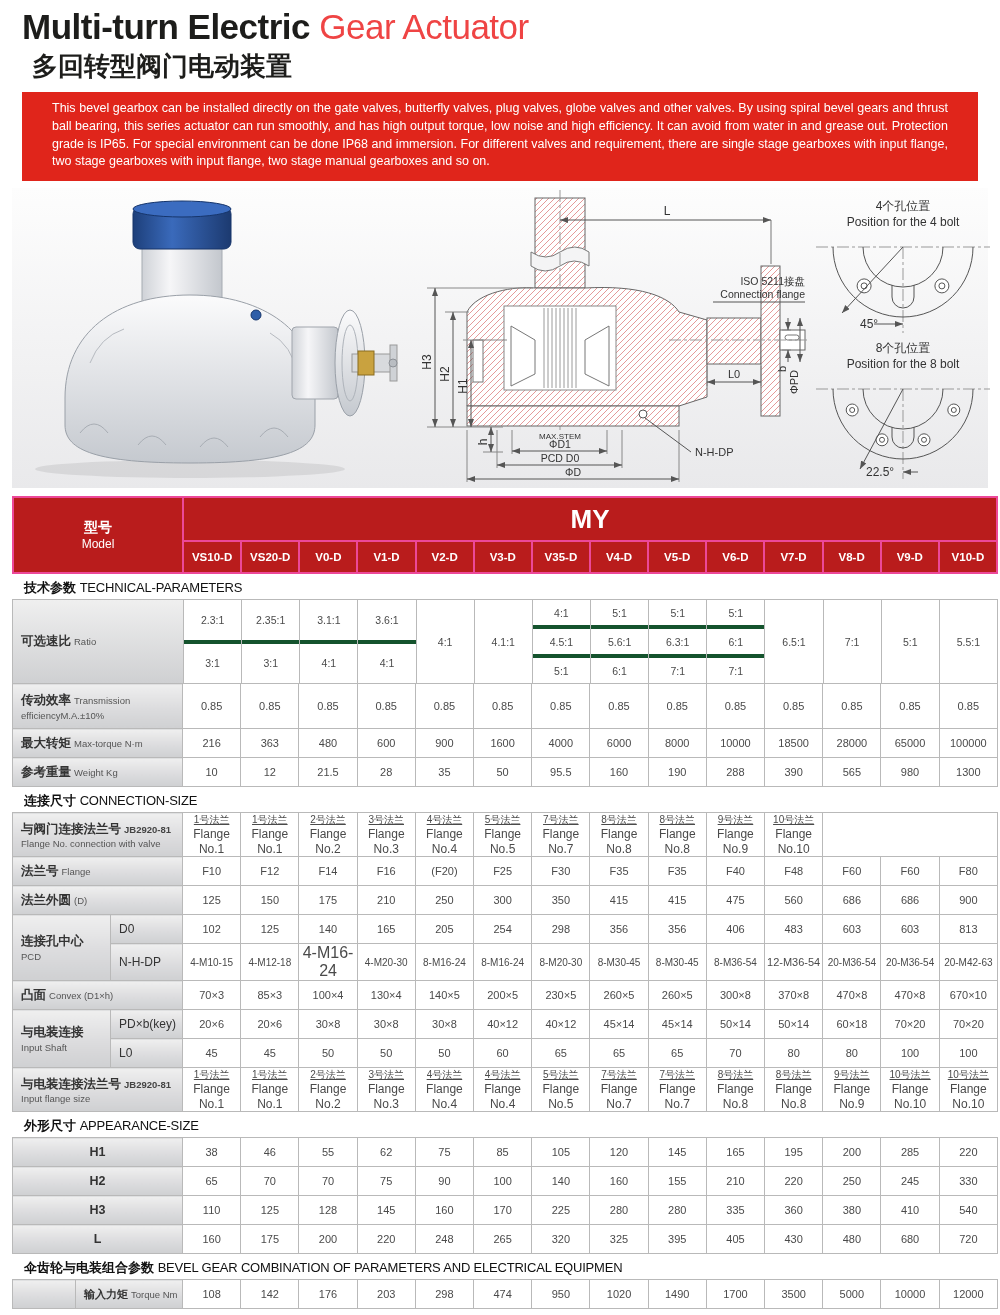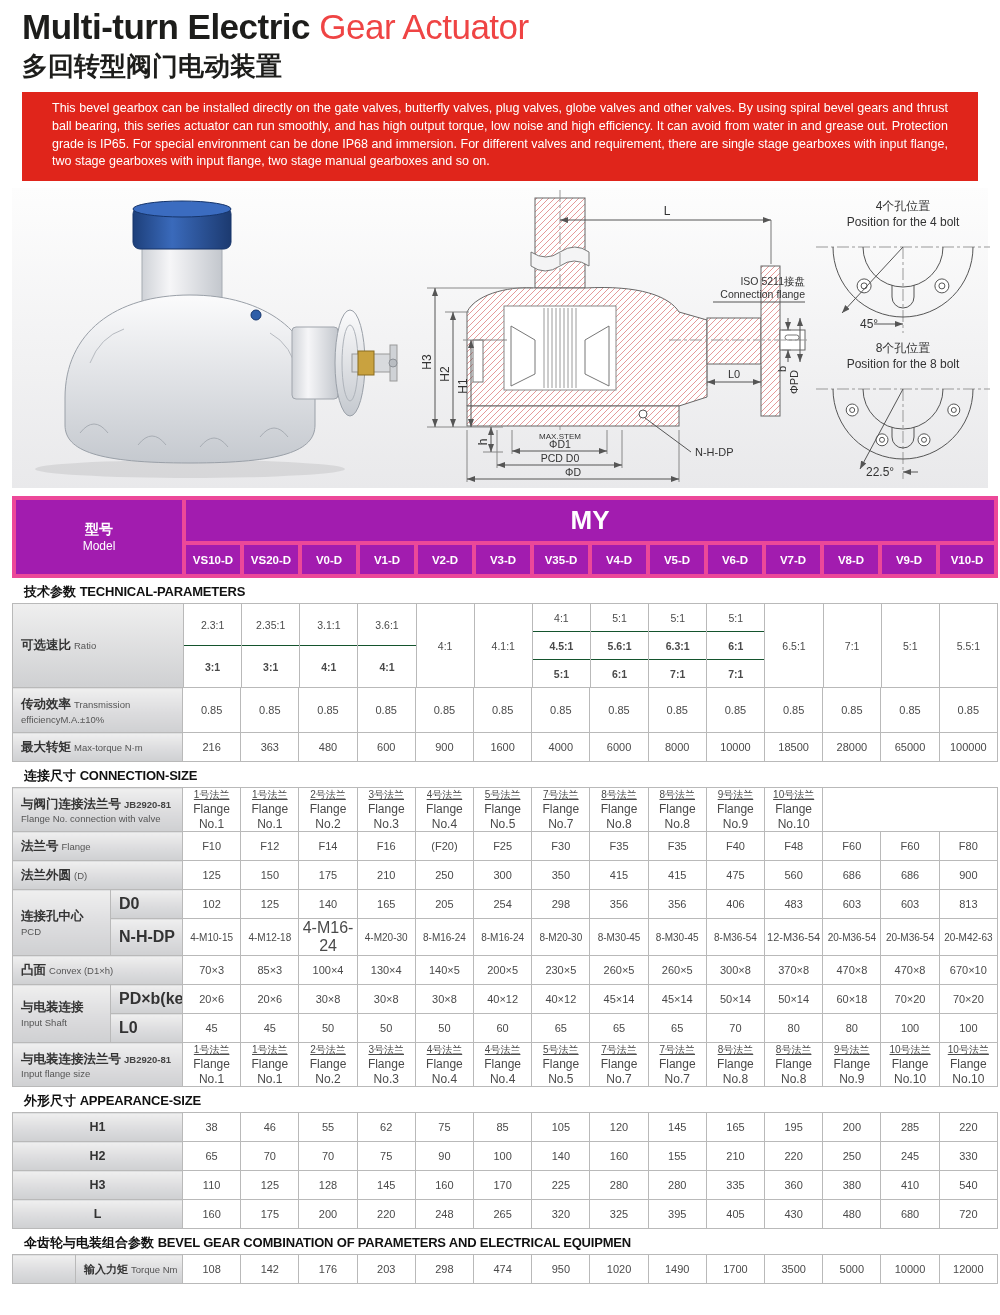--- a/index.html
+++ b/index.html
@@ -2,70 +2,70 @@
 <html><head>
 <meta charset="utf-8">
 <style>
   html,body{margin:0;padding:0;background:#fff;}
   .page{position:relative;width:1000px;height:1315px;background:#fff;overflow:hidden;
         font-family:"Liberation Sans","DejaVu Sans",sans-serif;}
   
   .title{margin:6px 0 0 22px;font-size:35px;line-height:42px;letter-spacing:-0.5px;}
   .title .tb{font-weight:bold;color:#1d1d1b;}
   .title .tl{font-weight:normal;color:#ef4444;}
-  .subtitle{margin:1px 0 0 22px;font-size:26px;font-weight:bold;color:#1d1d1b;}
+  .subtitle{margin:1px 0 0 32px;font-size:26px;font-weight:bold;color:#1d1d1b;}
   .banner{margin:8px 22px 0;background:#e0251b;color:#fff;padding:8px 30px 10px;
           font-size:12.5px;line-height:1.42;text-align:justify;}
   
   .figure{position:relative;margin:7px 12px 0;height:300px;
           background:linear-gradient(180deg,#fdfdfd 0%,#f2f2f3 55%,#e9e9eb 100%);}
   .figure svg{position:absolute;}
   .boltbox{position:absolute;left:792px;width:198px;text-align:center;color:#333;}
   .boltbox .bzh{font-size:12px;}
   .boltbox .ben{font-size:12px;}
   
   .tablewrap{margin:8px 12px 0;}
   .sect{margin:5px 12px 2px;font-size:13px;color:#111;}
   .sect .zh{font-weight:bold;}
-  .sect .en{font-weight:bold;letter-spacing:-0.2px;text-align:center;}
+  .sect .en{font-weight:normal;letter-spacing:-0.2px;text-align:center;}
   table{border-collapse:collapse;table-layout:fixed;width:986px;}
   td{border:1px solid #b9b9b9;text-align:center;vertical-align:middle;font-size:11px;
      color:#4a4a4a;padding:0 1px;height:24px;overflow:hidden;background:#fff;}
   
-  .hdr td{background:#a21caf;color:#fff;border:4px solid #ec4899;margin-top:9px;}
+  .hdr td{background:#b91c1c;color:#fff;border:2px solid #ec4899;margin-top:9px;}
   .td-series{font-size:26px;font-weight:bold;height:40px;}
   .td-model{height:74px;}
   .td-model .zh{display:block;font-size:14px;font-weight:bold;}
   .td-model .en{display:block;font-size:12px;}
   .mtd{font-weight:bold;font-size:11.5px;height:28px;}
   
   .lab{background:linear-gradient(180deg,#efefef 0%,#dcdcde 55%,#cfd0d2 100%);
        text-align:left;padding:2px 3px 2px 8px;}
   .lab .zh{font-size:12.5px;font-weight:bold;color:#333;}
   .lab .en{font-size:9.5px;color:#555;}
   .lab .code{font-size:9.5px;font-weight:bold;color:#444;}
   .lab .blk{display:block;}
   .lab.center{text-align:center;padding:2px;}
   .lab .big{font-size:12.5px;font-weight:bold;color:#333;}
-  .sub{font-size:16px;font-weight:bold;color:#333;}
+  .sub{font-size:12px;font-weight:normal;color:#333;}
   .two .zh2{display:block;font-size:10px;color:#4a4a4a;line-height:1.4;text-decoration:underline;}
   .two .en2{display:block;font-size:12px;color:#4a4a4a;line-height:1.2;}
   .r2 td{height:39px;}
   .rtall td{height:40px;}
   
   .ratio-strip{display:flex;width:986px;height:84px;box-sizing:border-box;
                border:1px solid #b9b9b9;border-bottom:none;background:#fff;}
   .rs-label{width:170px;flex:none;box-sizing:border-box;display:flex;align-items:center;
             padding-left:8px;background:linear-gradient(180deg,#efefef,#cfd0d2);}
   .rs-label .zh{font-size:12.5px;font-weight:bold;color:#333;}
   .rs-label .en{font-size:9.5px;color:#555;margin-left:3px;}
   .rs-col{flex:1;display:flex;flex-direction:column;border-left:1px solid #b9b9b9;}
   .rs-cell{flex:1;display:flex;align-items:center;justify-content:center;
            font-size:10.5px;color:#4a4a4a;}
-  .rs-cell.bt{border-top:1px solid #14532d;font-weight:bold;}
+  .rs-cell.bt{border-top:4px solid #14532d;}
 </style>
 </head>
 <body>
 
 <div class="page">
 
   <div class="title"><span class="tb">Multi-turn Electric</span><span class="tl"> Gear Actuator</span></div>
   <div class="subtitle">多回转型阀门电动装置</div>
   <div class="banner">
     <span>This bevel gearbox can be installed directly on the gate valves, butterfly valves, plug valves, globe valves and other valves. By using spiral bevel gears and thrust ball bearing, this series actuator can run smoothly, and has high output torque, low noise and high efficiency. It can avoid from water in and grease out. Protection grade is IP65. For special environment can be done IP68 and immersion. For different valves and requirement, there are single stage gearboxes with input flange, two stage gearboxes with input flange, two stage manual gearboxes and so on.</span>
@@ -369,20 +369,40 @@
             <td>1600</td>
             <td>4000</td>
             <td>6000</td>
             <td>8000</td>
             <td>10000</td>
             <td>18500</td>
             <td>28000</td>
             <td>65000</td>
             <td>100000</td>
         </tr>
+        <tr>
+          <td class="lab" colspan="2">
+            <span class="zh">参考重量</span>
+            <span class="en">Weight Kg</span>
+          </td>
+          <td>10</td>
+            <td>12</td>
+            <td>21.5</td>
+            <td>28</td>
+            <td>35</td>
+            <td>50</td>
+            <td>95.5</td>
+            <td>160</td>
+            <td>190</td>
+            <td>288</td>
+            <td>390</td>
+            <td>565</td>
+            <td>980</td>
+            <td>1300</td>
+        </tr>
       </tbody>
     </table>
 
     <div class="sect">
       <span class="zh">连接尺寸</span>
       <span class="en">CONNECTION-SIZE</span>
     </div>
     <table>
       <colgroup>
           <col style="width:98px">

